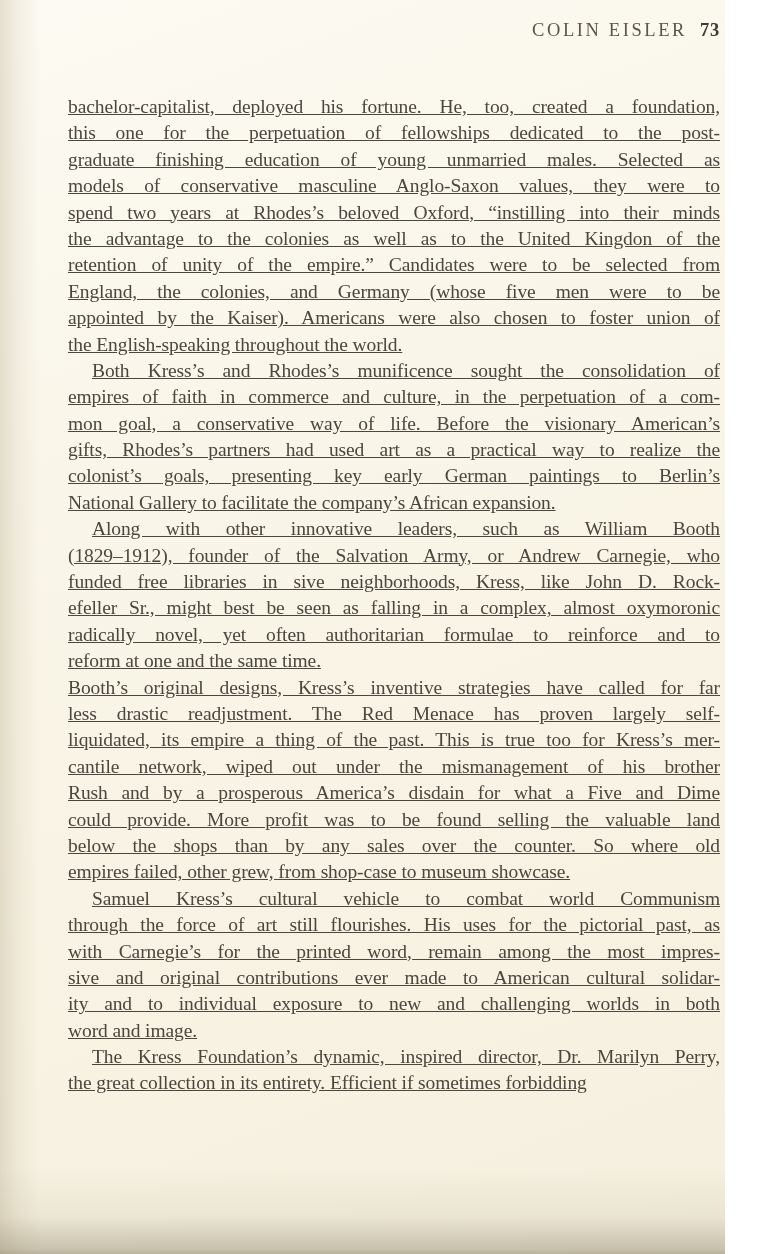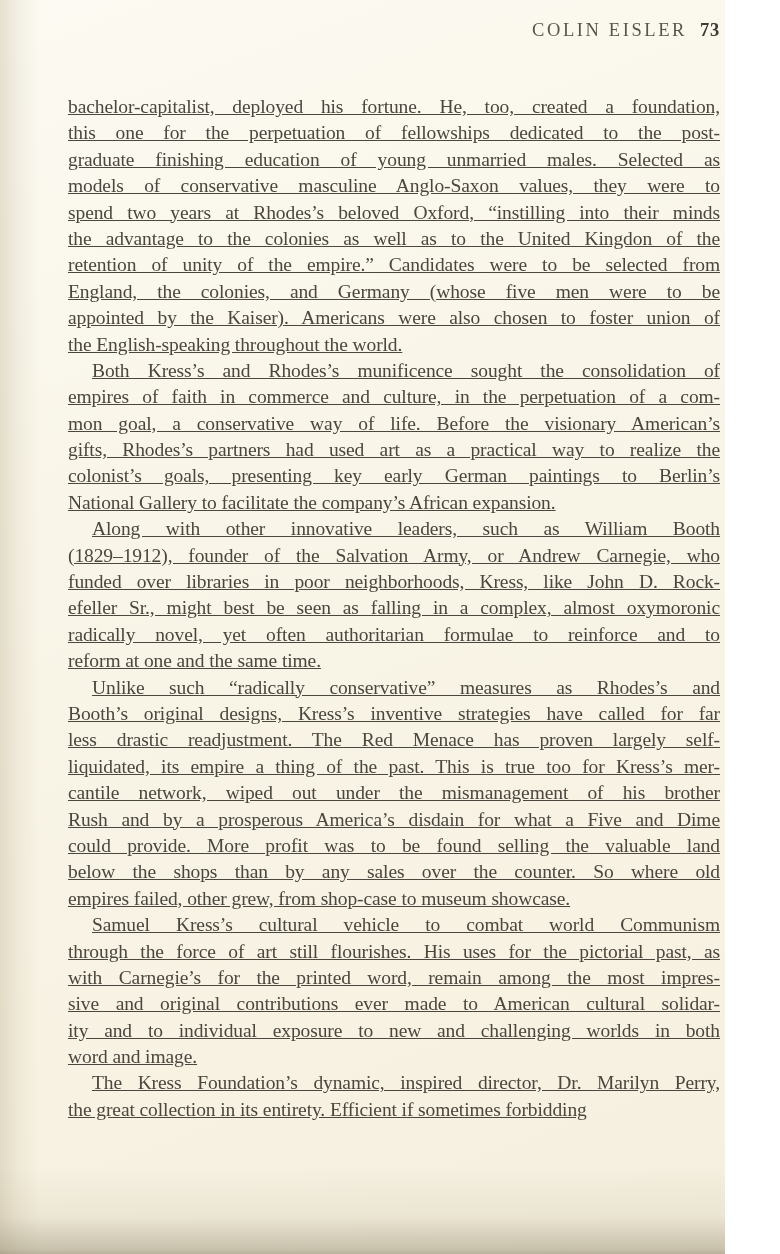--- a/index.html
+++ b/index.html
@@ -94,27 +94,26 @@
         <div class="line indent">Both Kress’s and Rhodes’s munificence sought the consolidation of</div>
         <div class="line">empires of faith in commerce and culture, in the perpetuation of a com-</div>
         <div class="line">mon goal, a conservative way of life. Before the visionary American’s</div>
         <div class="line">gifts, Rhodes’s partners had used art as a practical way to realize the</div>
         <div class="line">colonist’s goals, presenting key early German paintings to Berlin’s</div>
         <div class="line last">National Gallery to facilitate the company’s African expansion.</div>
       </div>
       <div class="paragraph">
         <div class="line indent">Along with other innovative leaders, such as William Booth</div>
         <div class="line">(1829–1912), founder of the Salvation Army, or Andrew Carnegie, who</div>
-        <div class="line">funded over libraries in poor neighborhoods, Kress, like John D. Rock-</div>
+        <div class="line">funded free libraries in sive neighborhoods, Kress, like John D. Rock-</div>
         <div class="line">efeller Sr., might best be seen as falling in a complex, almost oxymoronic</div>
         <div class="line">radically novel, yet often authoritarian formulae to reinforce and to</div>
         <div class="line last">reform at one and the same time.</div>
       </div>
       <div class="paragraph">
-        <div class="line indent">Unlike such “radically conservative” measures as Rhodes’s and</div>
         <div class="line">Booth’s original designs, Kress’s inventive strategies have called for far</div>
         <div class="line">less drastic readjustment. The Red Menace has proven largely self-</div>
         <div class="line">liquidated, its empire a thing of the past. This is true too for Kress’s mer-</div>
         <div class="line">cantile network, wiped out under the mismanagement of his brother</div>
         <div class="line">Rush and by a prosperous America’s disdain for what a Five and Dime</div>
         <div class="line">could provide. More profit was to be found selling the valuable land</div>
         <div class="line">below the shops than by any sales over the counter. So where old</div>
         <div class="line last">empires failed, other grew, from shop-case to museum showcase.</div>
       </div>
       <div class="paragraph">

